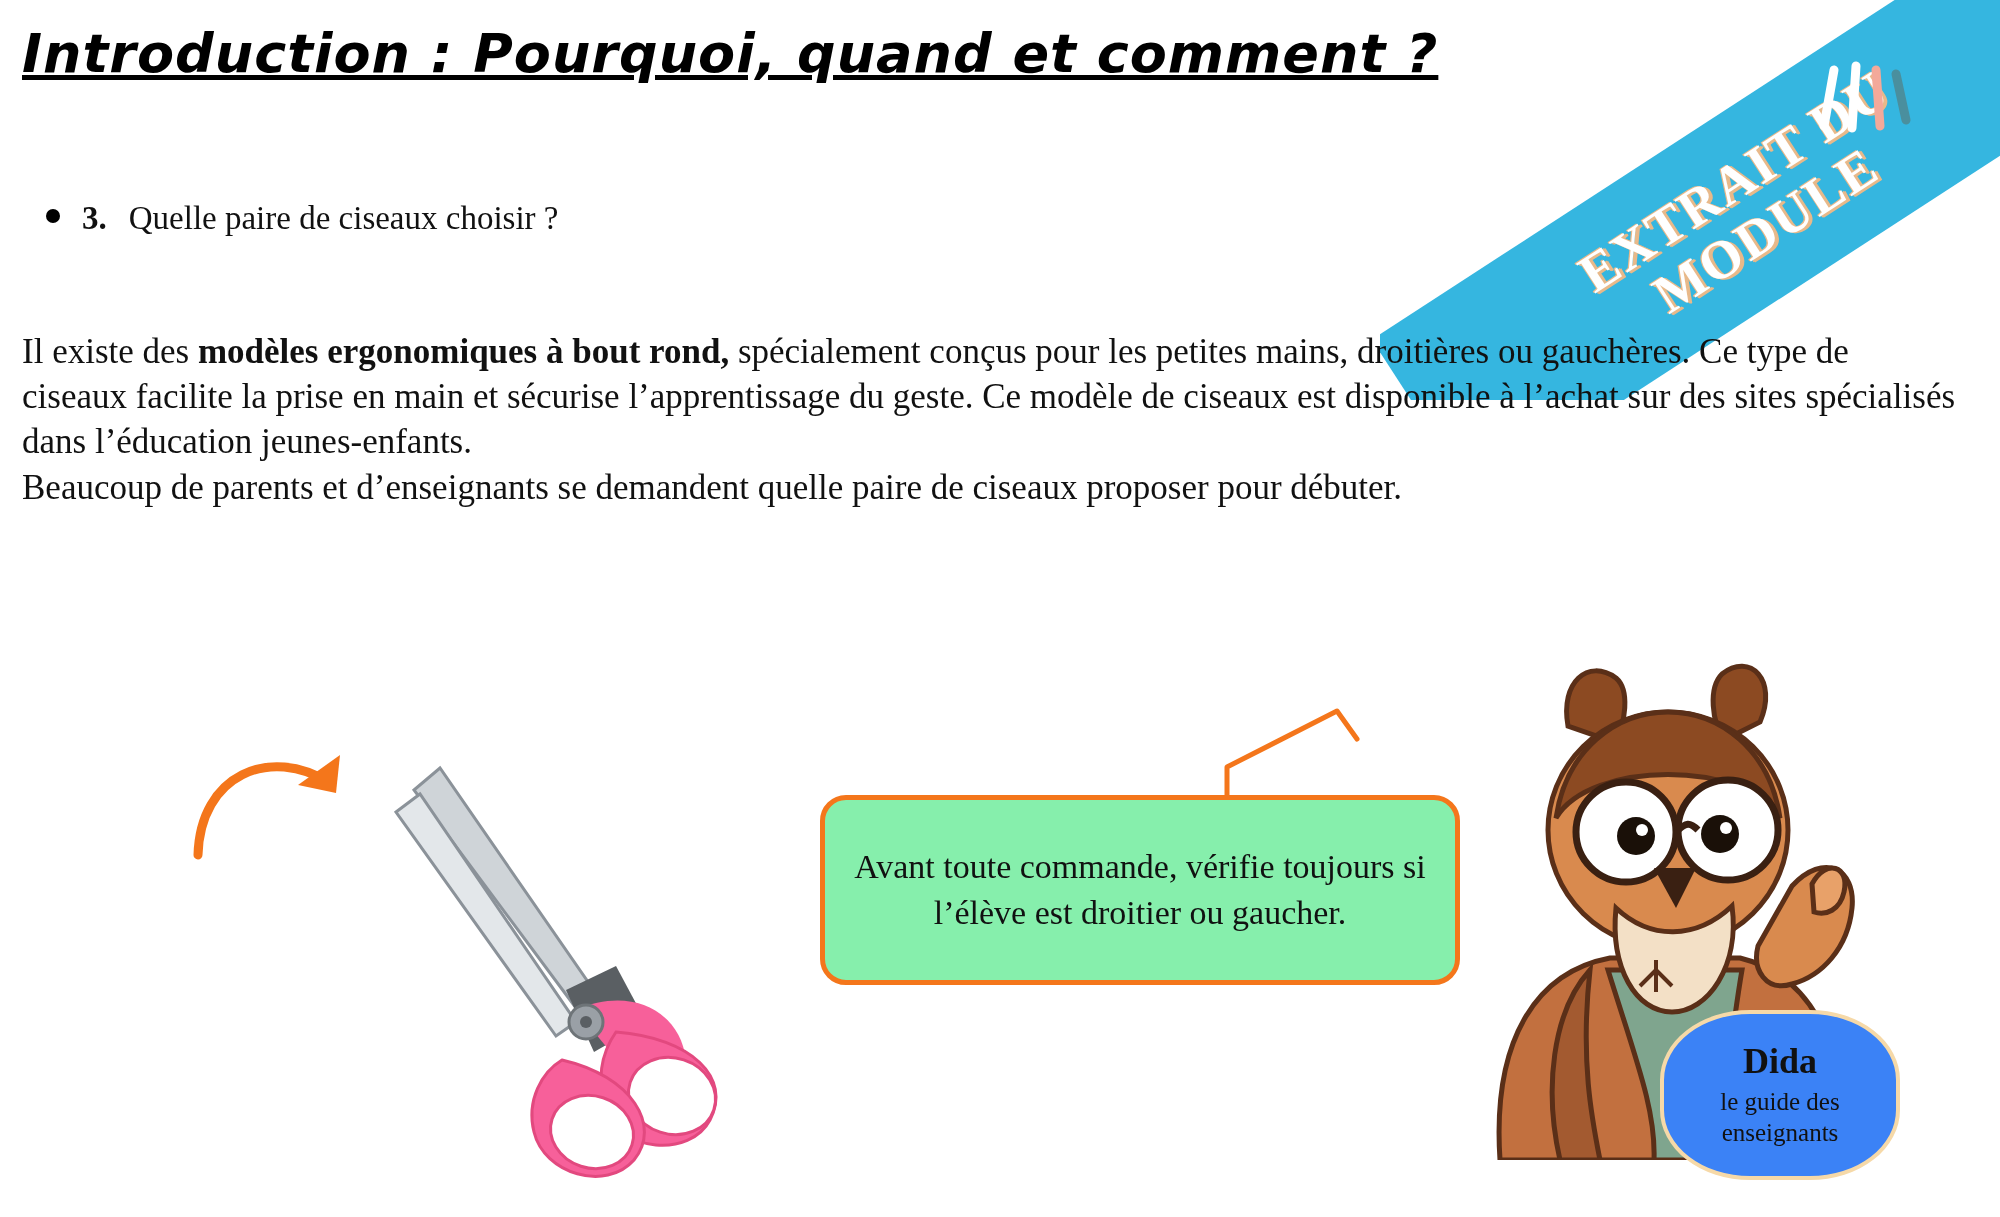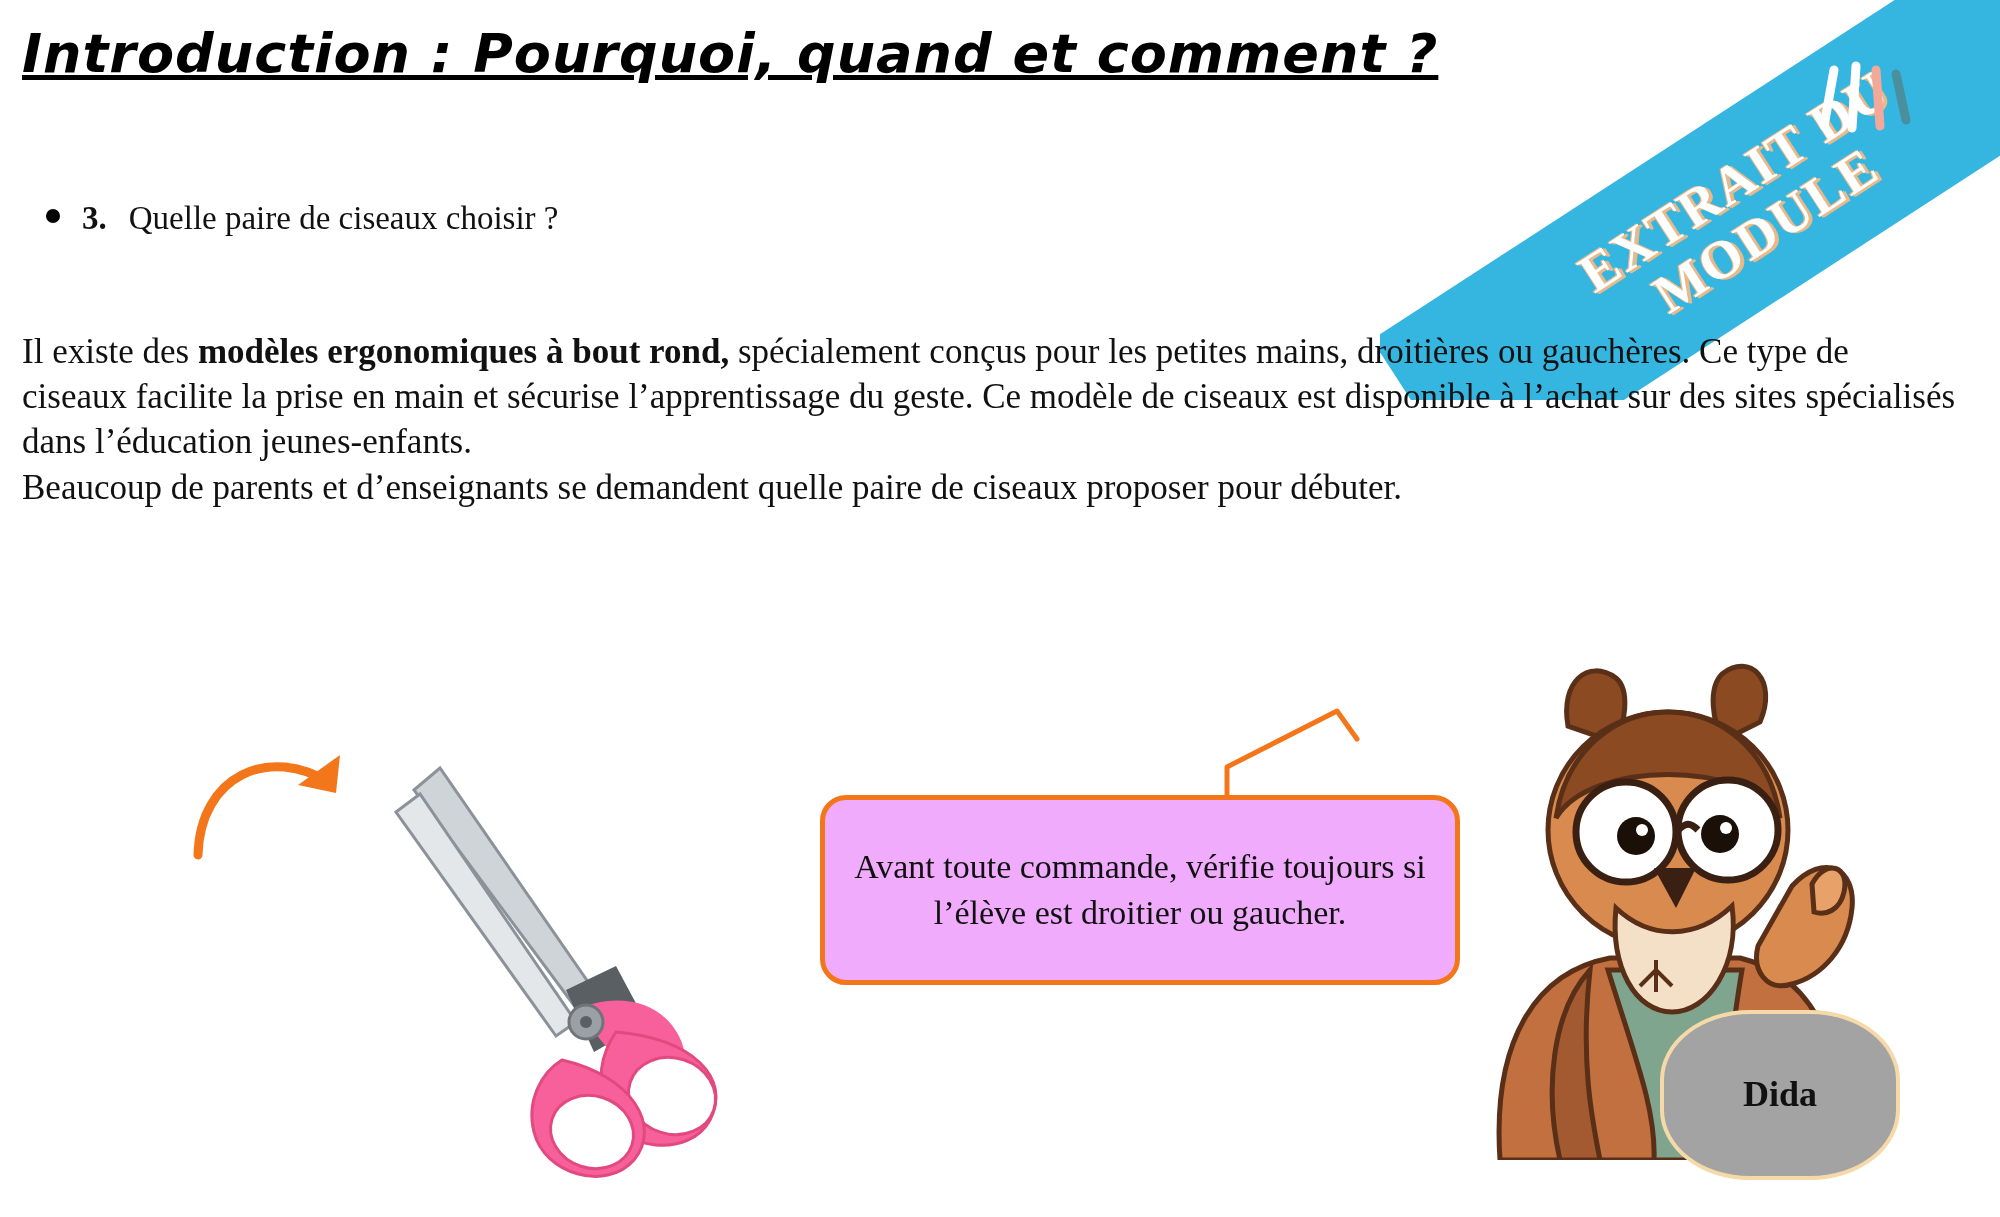--- a/index.html
+++ b/index.html
@@ -143,21 +143,21 @@
     top: 795px;
     width: 640px;
     height: 190px;
     border: 5px solid #f4761b;
     border-radius: 26px;
     box-sizing: border-box;
     display: flex;
     align-items: center;
     justify-content: center;
     padding: 0 26px;
-    background: #f0abfc;
+    background: #86efac;
   }
   .bubble-text {
     text-align: center;
     font-size: 34px;
     line-height: 1.35;
     color: #111;
   }
   .bubble-tail {
     position: absolute;
     left: 1215px;
@@ -175,21 +175,21 @@
     height: 520px;
   }
 
   
   .badge {
     position: absolute;
     left: 1660px;
     top: 1010px;
     width: 240px;
     height: 170px;
-    background: #a3a3a3;
+    background: #3b82f6;
     border: 4px solid #f6d9a8;
     border-radius: 90px / 70px;
     display: flex;
     flex-direction: column;
     align-items: center;
     justify-content: center;
     box-sizing: border-box;
   }
   .badge-name {
     font-family: "Liberation Serif", serif;
@@ -295,13 +295,14 @@
 
   <path d="M176 268 C 210 300, 256 300, 292 266 C 300 326, 268 372, 232 372 C 196 372, 170 328, 176 268 Z" fill="#f3e0c6" stroke="#5a2f18" stroke-width="5"></path>
   <path d="M216 320 L216 352 M216 330 L200 346 M216 330 L232 346" stroke="#5a2f18" stroke-width="4" fill="none"></path>
 
   <path d="M352 246 C 384 212, 416 228, 412 268 C 408 308, 382 336, 352 344 C 326 352, 312 330, 318 306 Z" fill="#d98a4e" stroke="#5a2f18" stroke-width="5"></path>
   <path d="M372 244 C 386 218, 410 226, 404 252 C 400 270, 386 276, 374 272 Z" fill="#e8a169" stroke="#5a2f18" stroke-width="5"></path>
 </svg>
 
 <div class="badge">
   <div class="badge-name">Dida</div>
+  <div class="badge-sub">le guide des enseignants</div>
 </div>
 
 </body></html>

